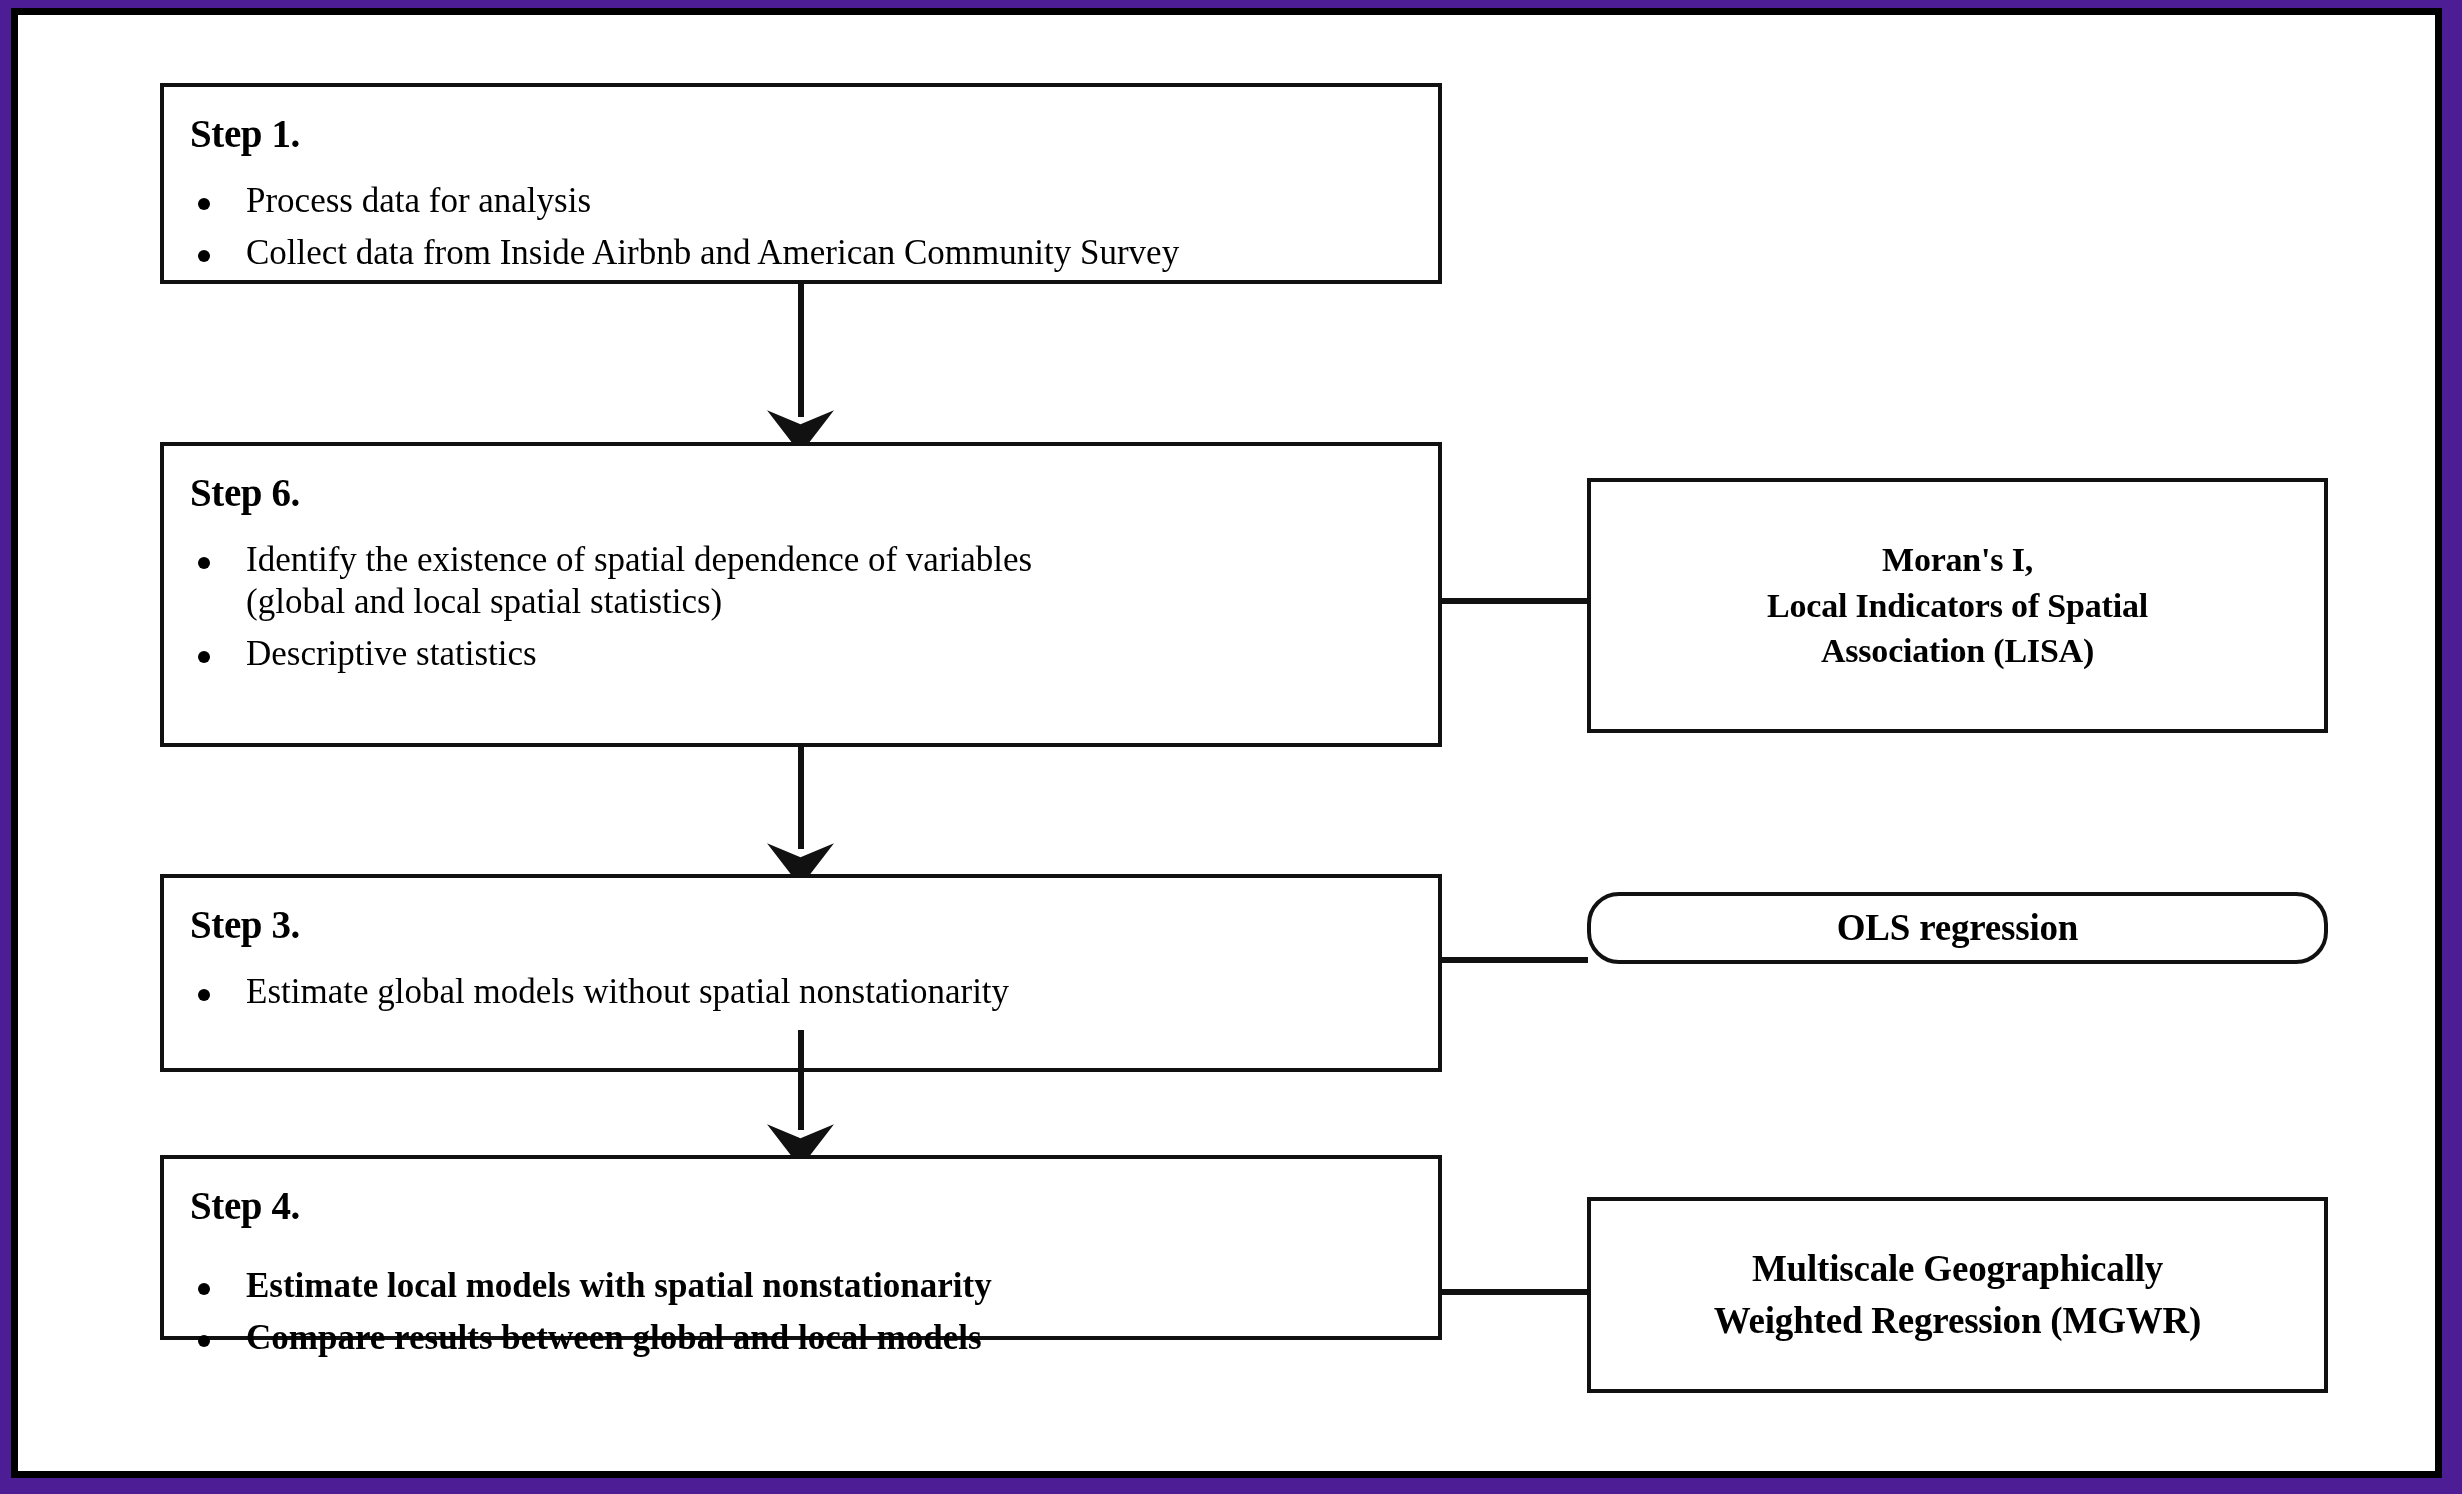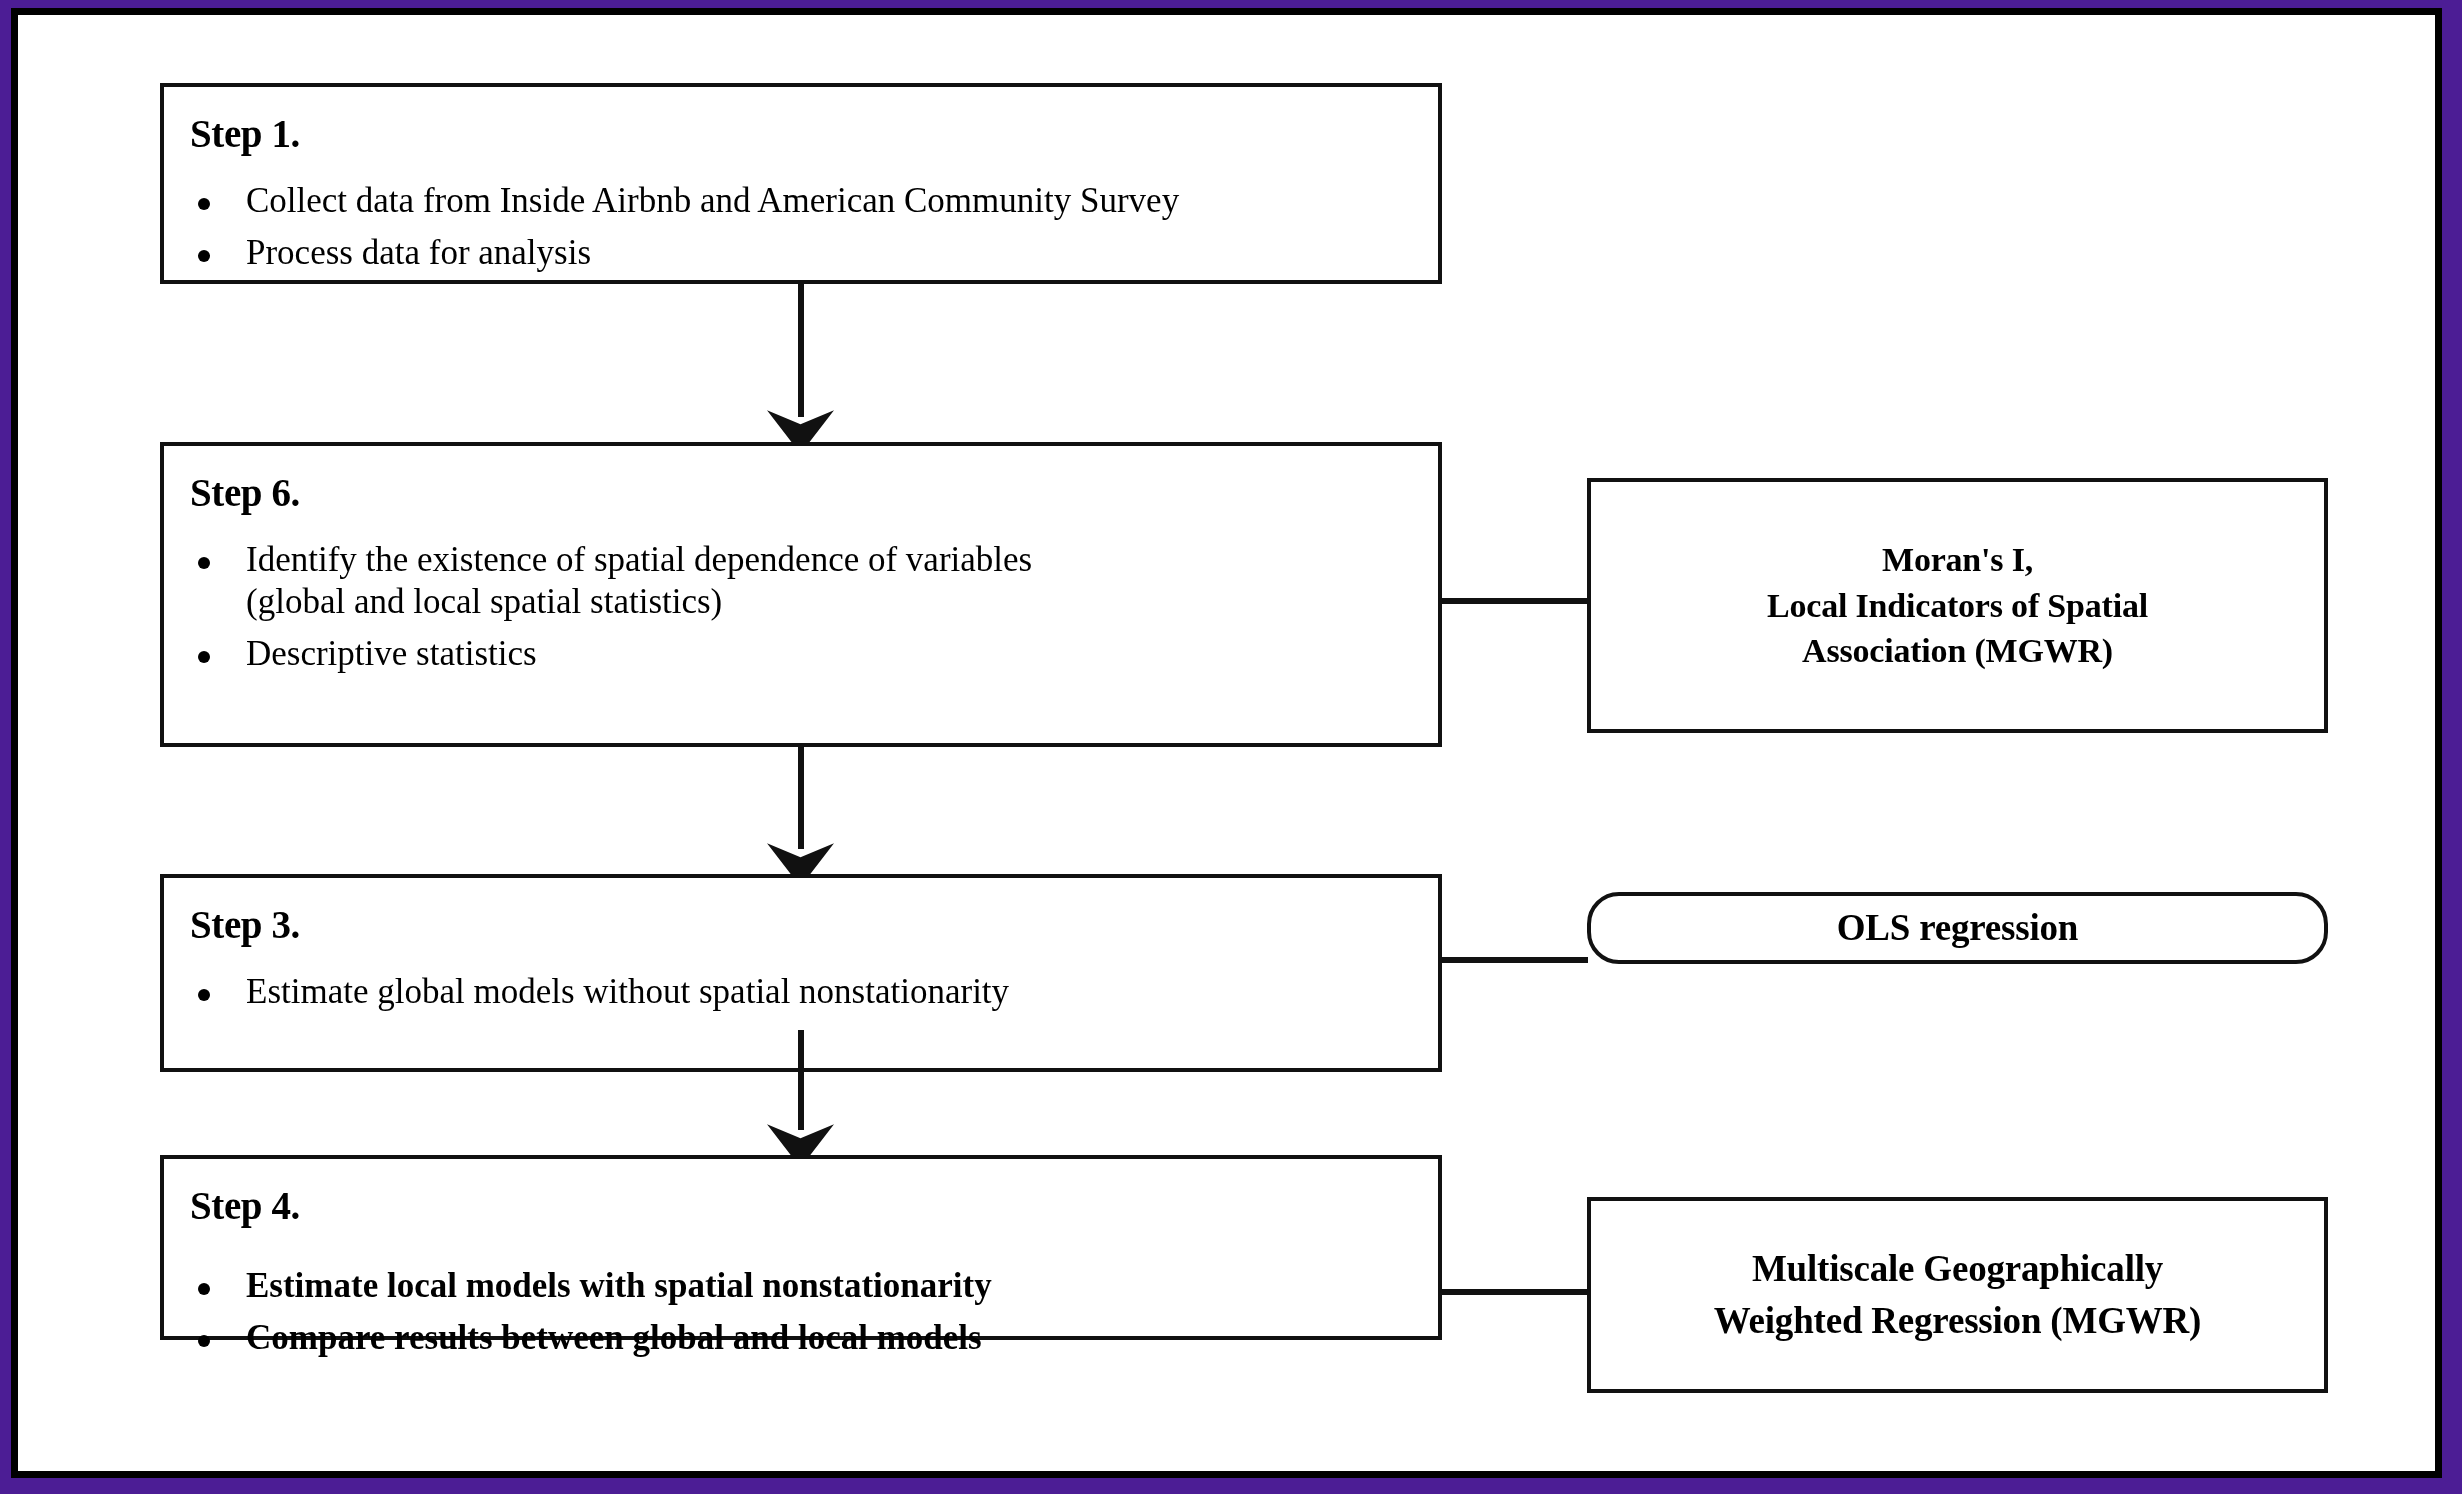--- a/index.html
+++ b/index.html
@@ -132,22 +132,22 @@
 </head>
 <body>
 
 <div id="canvas">
 
   <div class="outer-frame"></div>
 
   <div class="node step-box" id="step1">
     <div class="step-title">Step 1.</div>
     <ul class="bullets">
+      <li>Process data for analysis</li>
       <li>Collect data from Inside Airbnb and American Community Survey</li>
-      <li>Process data for analysis</li>
     </ul>
   </div>
 
   <div class="arrow-line" id="arrow1-line"></div>
   <div class="arrow-head" id="arrow1-head">
     <svg viewBox="0 0 96 62" xmlns="http://www.w3.org/2000/svg">
       <path d="M0 0 L48 62 L96 0 L48 20 Z" fill="#111"></path>
     </svg>
   </div>
 
@@ -186,21 +186,21 @@
     <ul class="bullets">
       <li>Estimate local models with spatial nonstationarity</li>
       <li>Compare results between global and local models</li>
     </ul>
   </div>
 
   <div class="link-line" id="link-moran"></div>
   <div class="node method-box" id="moran">
     <div class="method-text">Moran's I,
 Local Indicators of Spatial
-Association (MGWR)</div>
+Association (LISA)</div>
   </div>
 
   <div class="link-line" id="link-ols"></div>
   <div class="node method-box" id="ols">
     <div class="method-text">OLS regression</div>
   </div>
 
   <div class="link-line" id="link-mgwr"></div>
   <div class="node method-box" id="mgwr">
     <div class="method-text">Multiscale Geographically

